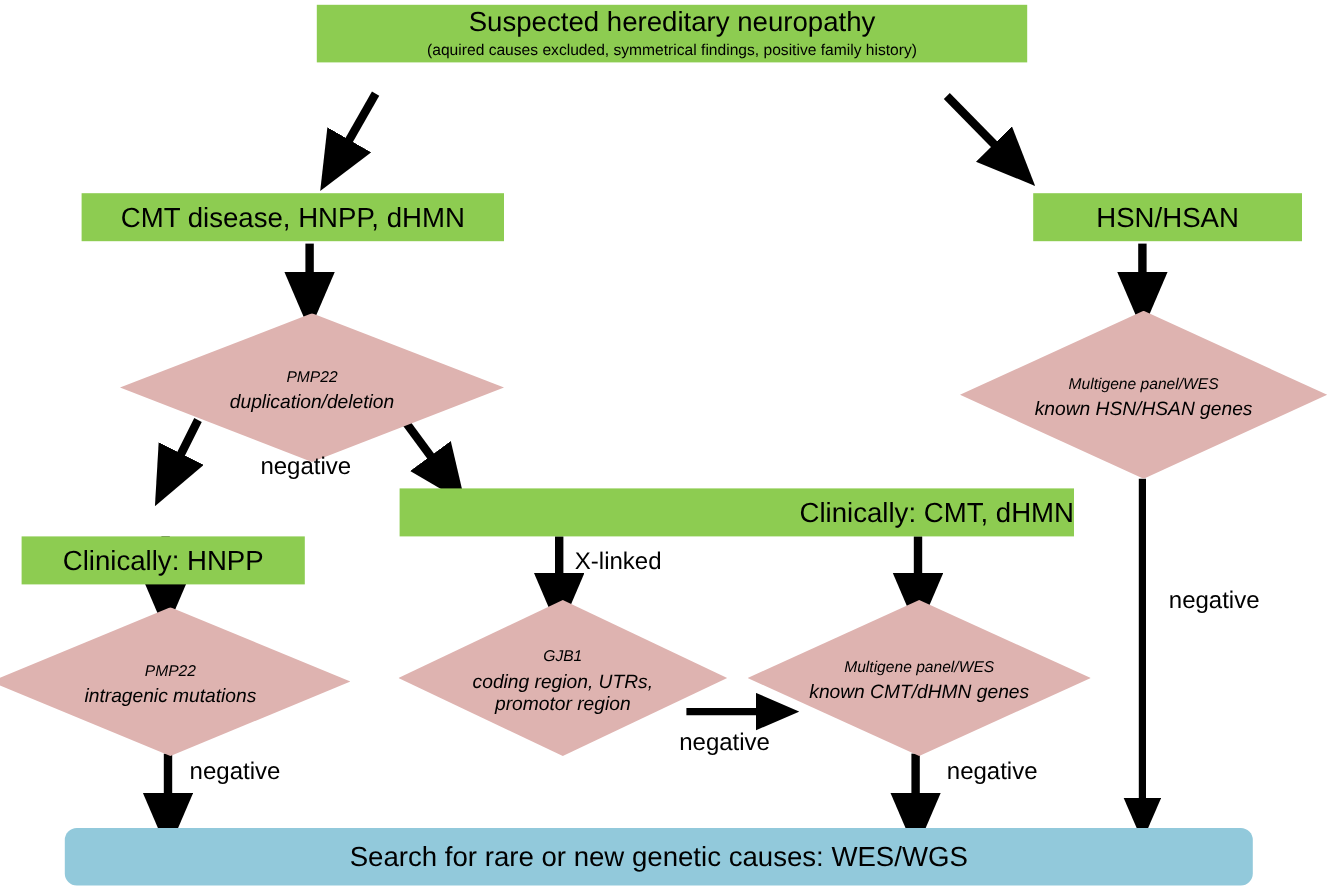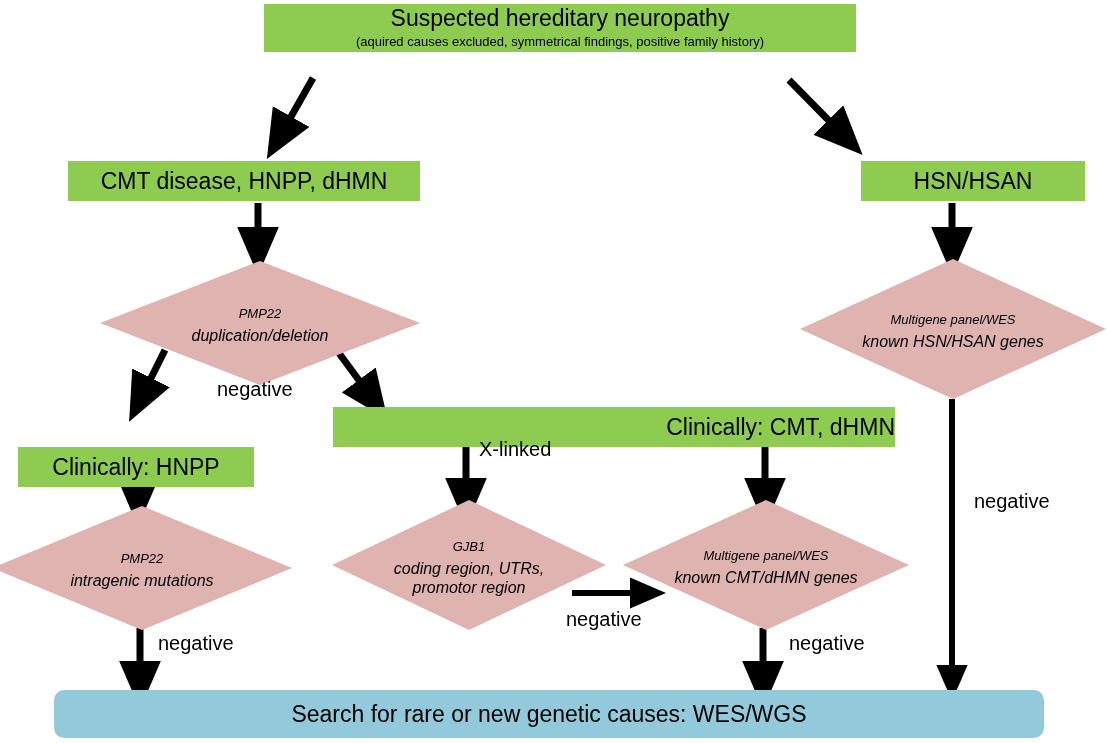--- a/index.html
+++ b/index.html
@@ -195,21 +195,21 @@
       <div class="dsub">known CMT/dHMN genes</div>
     </div>
   </div>
 
   <div class="node box-blue" style="left:54px; top:690px; width:990px; height:48px;">
     <div class="line1">Search for rare or new genetic causes: WES/WGS</div>
   </div>
 
   <div class="edge-label" style="left:217px; top:378px;">negative</div>
 
-  <div class="edge-label" style="left:479px; top:438px;">X-linked</div>
+  <div class="edge-label" style="left:479px; top:457px;">X-linked</div>
 
   <div class="edge-label" style="left:566px; top:608px;">negative</div>
 
   <div class="edge-label" style="left:158px; top:632px;">negative</div>
 
   <div class="edge-label" style="left:789px; top:632px;">negative</div>
 
   <div class="edge-label" style="left:974px; top:490px;">negative</div>
 
 </div>

